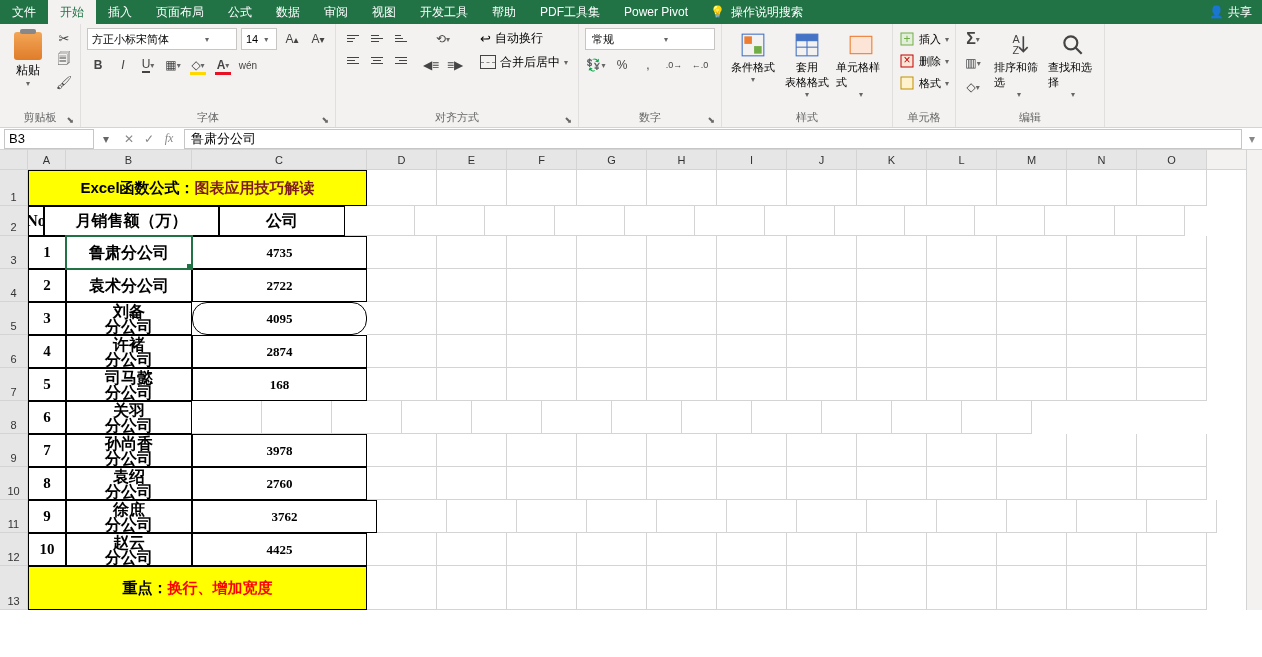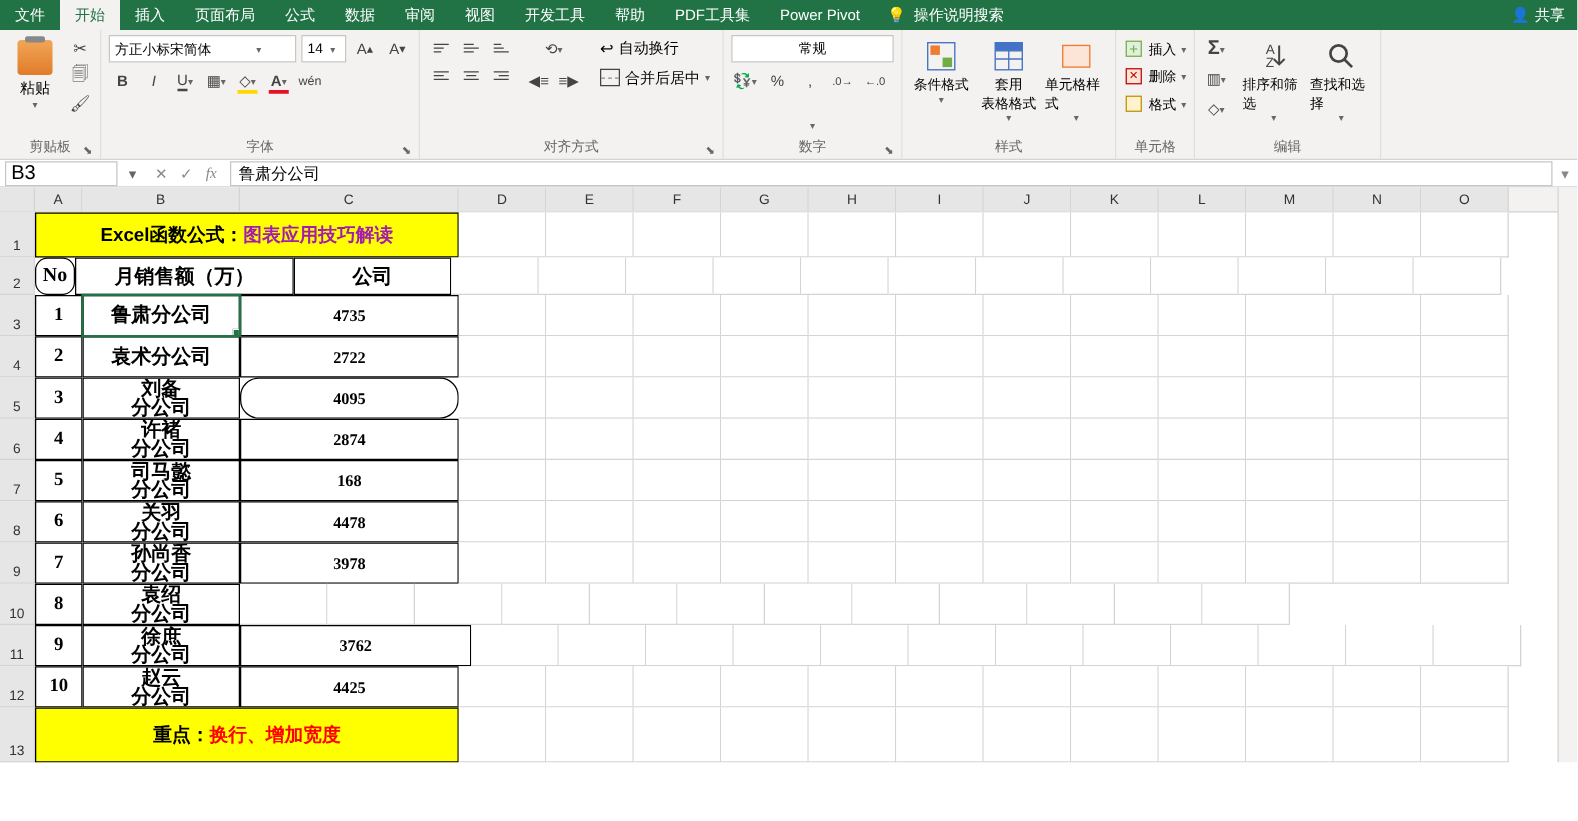--- a/index.html
+++ b/index.html
@@ -43,58 +43,58 @@
 .align-btn { width:22px;height:20px;display:flex;align-items:center;justify-content:center;cursor:pointer; }
 .align-lines{display:flex;flex-direction:column;gap:2px;}
 .al{width:12px;height:1px;background:#444;}
 .align-col2{display:flex;flex-direction:column;gap:4px; margin-left:6px;}
 .wrap-btn{display:flex;align-items:center;gap:4px;height:20px;padding:0 4px;cursor:pointer;}
 .merge-btn{display:flex;align-items:center;gap:4px;height:20px;padding:0 4px;cursor:pointer;}
 .merge-icon{width:16px;height:14px;border:1px solid #444;position:relative;}
 .merge-icon::before{content:"";position:absolute;left:0;right:0;top:50%;border-top:1px dashed #888;}
 
 
-.num-select{height:22px;border:1px solid #c8c6c4;background:#fff;padding:2px 6px;display:flex;align-items:center;gap:50px;font-size:11px;min-width:130px;flex-direction:column;}
+.num-select{height:22px;border:1px solid #c8c6c4;background:#fff;padding:2px 6px;display:flex;align-items:center;gap:50px;font-size:11px;min-width:130px;}
 .num-row2{display:flex;gap:4px;margin-top:4px;}
 
 
 .big-btn{display:flex;flex-direction:column;align-items:center;width:50px;padding-top:4px;cursor:pointer;font-size:11px;}
 .big-icon{width:26px;height:26px;margin-bottom:2px;}
 
 
 .cell-row{display:flex;align-items:center;gap:4px;height:22px;font-size:11px;cursor:pointer;}
 .ci{width:16px;height:16px;}
 
 
 .sigma{font-size:16px;font-weight:bold;color:#444;}
 .sum-col{display:flex;flex-direction:column;gap:2px;margin-right:6px;}
 
 
 .formula-bar{display:flex;height:22px;border-bottom:1px solid #d4d4d4;align-items:center;background:#fff;}
-.name-box{width:90px;height:20px;border:1px solid #c8c6c4;margin:0 4px;padding:0 4px;font-size:16px;display:flex;align-items:center;}
+.name-box{width:90px;height:20px;border:1px solid #c8c6c4;margin:0 4px;padding:0 4px;font-size:13px;display:flex;align-items:center;}
 .name-box-dd{width:16px;text-align:center;color:#666;cursor:pointer;}
 .fx-btns{display:flex;gap:2px;padding:0 6px;align-items:center;}
 .fx-btn{width:18px;height:18px;display:flex;align-items:center;justify-content:center;color:#888;cursor:pointer;font-size:12px;}
 .fx-label{font-style:italic;font-family:Georgia,serif;}
 .formula-input{flex:1;height:20px;border:1px solid #c8c6c4;padding:0 6px;font-size:13px;display:flex;align-items:center;font-family:SimSun;}
 .fe-dd{width:20px;text-align:center;color:#888;}
 
 
 .sheet{position:relative;}
 .col-headers{display:flex;height:20px;background:#f3f2f1;border-bottom:1px solid #d4d4d4;}
 .corner{width:28px;border-right:1px solid #d4d4d4;background:#e7e6e6;}
 .ch{border-right:1px solid #d4d4d4;text-align:center;font-size:11px;color:#333;display:flex;align-items:center;justify-content:center;background:#e7e6e6;}
 .row{display:flex;height:33px;}
 .row.r1{height:36px;}
 .row.rh{height:30px;}
 .rh-cell{width:28px;border-right:1px solid #d4d4d4;border-bottom:1px solid #d4d4d4;background:#e7e6e6;display:flex;align-items:flex-end;justify-content:center;font-size:11px;color:#333;padding-bottom:2px;}
 .cell{border-right:1px solid #d4d4d4;border-bottom:1px solid #d4d4d4;display:flex;align-items:center;justify-content:center;overflow:hidden;background:#fff;}
 .title-cell{background:#ffff00;font-weight:bold;font-size:15px;font-family:SimSun;}
 .title-black{color:#000;}
-.title-red{color:#a21caf;}
+.title-red{color:#7f1d1d;}
 .tbl-border{border:1px solid #000 !important;}
 .hdr-cell{font-weight:bold;font-size:16px;font-family:SimSun;}
 .data-no{font-weight:bold;font-size:15px;font-family:"Times New Roman";}
 .data-company{font-weight:bold;font-size:16px;font-family:SimSun;line-height:14px;text-align:center;}
 .data-val{font-weight:bold;font-size:13px;font-family:"Times New Roman";}
 .note-cell{background:#ffff00;font-weight:bold;font-size:15px;font-family:SimSun;}
 .selected{outline:2px solid #217346;outline-offset:-1px;position:relative;z-index:2;}
 .selected::after{content:"";position:absolute;right:-3px;bottom:-3px;width:6px;height:6px;background:#217346;border:1px solid #fff;}
 .chev{font-size:8px;color:#666;}
 .scroll-v{position:absolute;right:0;top:0;bottom:0;width:16px;background:#f3f2f1;border-left:1px solid #d4d4d4;}
@@ -421,21 +421,21 @@
         <div class="cell" style="width: 70px;"></div>
         <div class="cell" style="width: 70px;"></div>
         <div class="cell" style="width: 70px;"></div>
         <div class="cell" style="width: 70px;"></div>
         <div class="cell" style="width: 70px;"></div>
         <div class="cell" style="width: 70px;"></div>
         <div class="cell" style="width: 70px;"></div>
       </div>
       <div class="row rh">
         <div class="rh-cell">2</div>
-        <div class="cell hdr-cell tbl-border" style="width: 32px; border-radius: 10px;">No</div>
+        <div class="cell hdr-cell tbl-border" style="width: 16px;">No</div>
         <div class="cell hdr-cell tbl-border" style="width: 175px;">月销售额（万）</div>
         <div class="cell hdr-cell tbl-border" style="width: 126px;">公司</div>
         <div class="cell" style="width: 70px;"></div>
         <div class="cell" style="width: 70px;"></div>
         <div class="cell" style="width: 70px;"></div>
         <div class="cell" style="width: 70px;"></div>
         <div class="cell" style="width: 70px;"></div>
         <div class="cell" style="width: 70px;"></div>
         <div class="cell" style="width: 70px;"></div>
         <div class="cell" style="width: 70px;"></div>
@@ -547,21 +547,20 @@
         <div class="cell" style="width: 70px;"></div>
         <div class="cell" style="width: 70px;"></div>
       </div>
       <div class="row">
         <div class="rh-cell">8</div>
         <div class="cell data-no tbl-border" style="width: 38px;">6</div>
         <div class="cell data-company tbl-border" style="width: 126px;">
           <div style="white-space:pre;line-height:15px">关羽
 分公司</div>
         </div>
-        <div class="cell data-val tbl-border" style="width: 175px;">4478</div>
         <div class="cell" style="width: 70px;"></div>
         <div class="cell" style="width: 70px;"></div>
         <div class="cell" style="width: 70px;"></div>
         <div class="cell" style="width: 70px;"></div>
         <div class="cell" style="width: 70px;"></div>
         <div class="cell" style="width: 70px;"></div>
         <div class="cell" style="width: 70px;"></div>
         <div class="cell" style="width: 70px;"></div>
         <div class="cell" style="width: 70px;"></div>
         <div class="cell" style="width: 70px;"></div>
@@ -589,20 +588,21 @@
         <div class="cell" style="width: 70px;"></div>
         <div class="cell" style="width: 70px;"></div>
       </div>
       <div class="row">
         <div class="rh-cell">10</div>
         <div class="cell data-no tbl-border" style="width: 38px;">8</div>
         <div class="cell data-company tbl-border" style="width: 126px;">
           <div style="white-space:pre;line-height:15px">袁绍
 分公司</div>
         </div>
+        <div class="cell data-val tbl-border" style="width: 175px;">2760</div>
         <div class="cell" style="width: 70px;"></div>
         <div class="cell" style="width: 70px;"></div>
         <div class="cell" style="width: 70px;"></div>
         <div class="cell" style="width: 70px;"></div>
         <div class="cell" style="width: 70px;"></div>
         <div class="cell" style="width: 70px;"></div>
         <div class="cell" style="width: 70px;"></div>
         <div class="cell" style="width: 70px;"></div>
         <div class="cell" style="width: 70px;"></div>
         <div class="cell" style="width: 70px;"></div>

